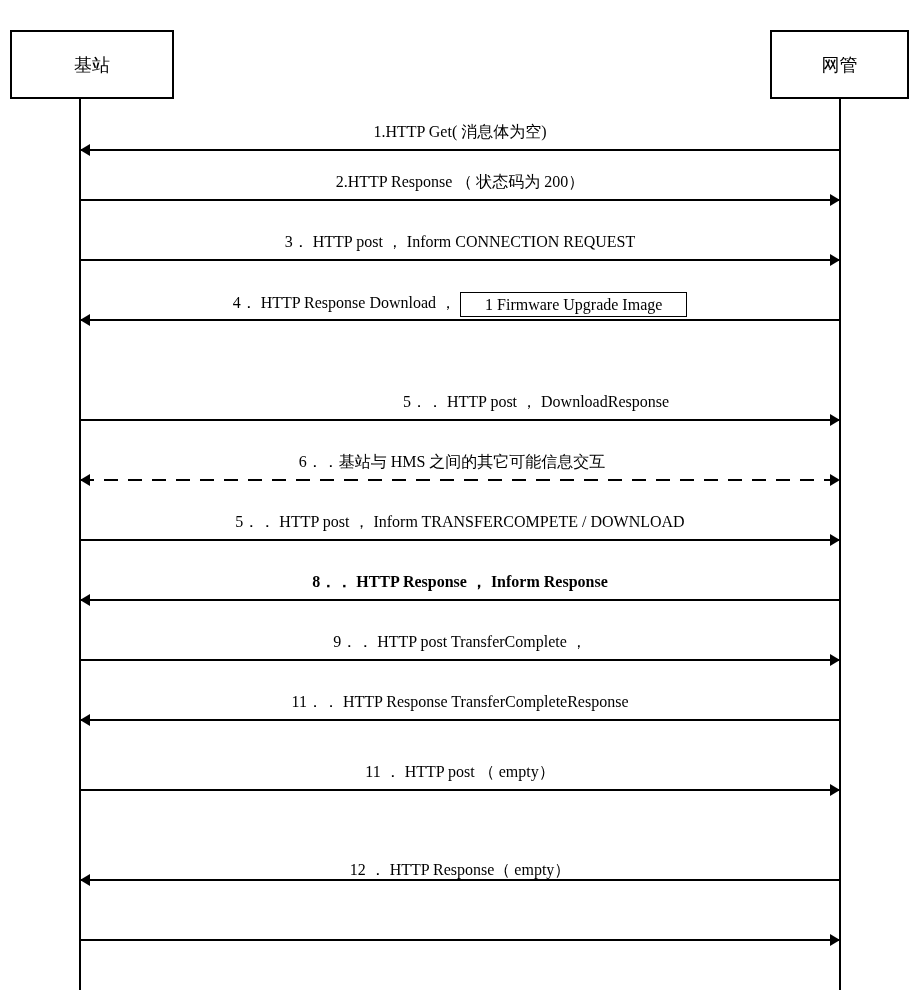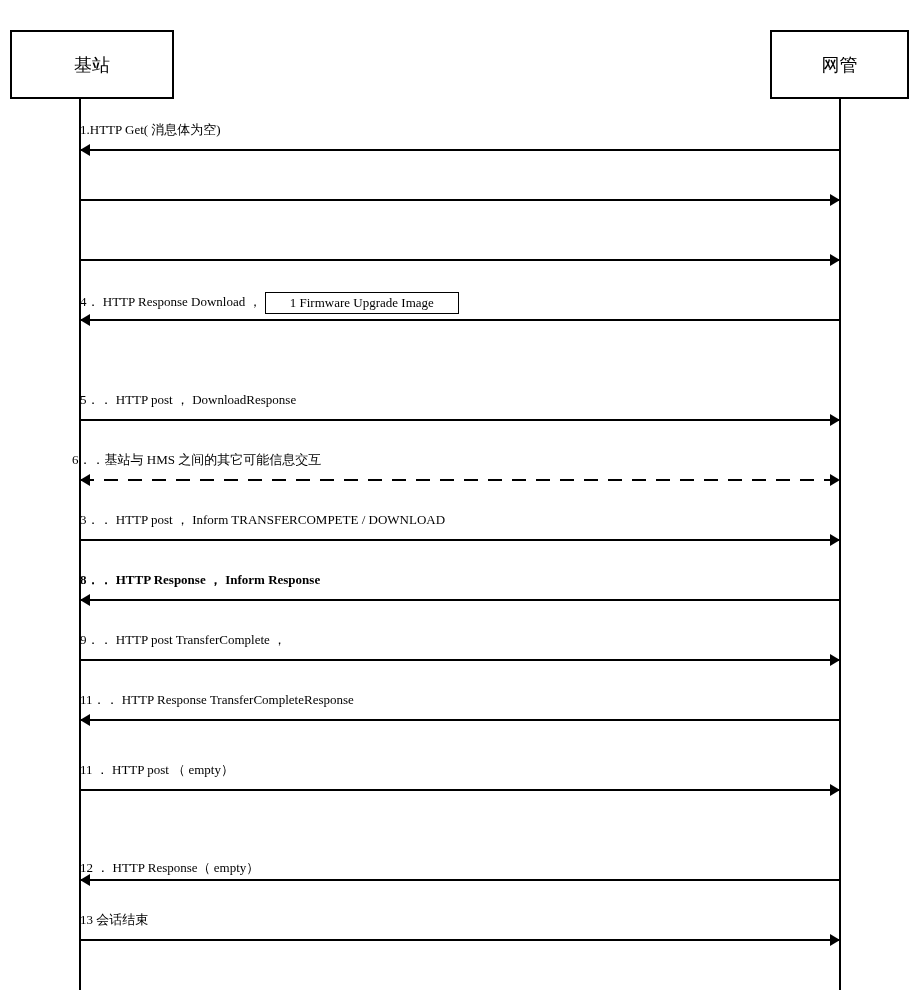--- a/index.html
+++ b/index.html
@@ -32,21 +32,22 @@
     position: absolute;
     top: 95px;
     bottom: 10px;
     width: 2px;
     background: #000;
     z-index: 1;
   }
   .msg-label {
     position: absolute;
     width: 760px;
-    font-size: 13px;
+    text-align: center;
+    font-size: 16px;
     z-index: 2;
     line-height: 1.2;
   }
   .param-box {
     display: inline-block;
     border: 1px solid #000;
     padding: 2px 24px;
     vertical-align: middle;
     background: #fff;
   }
@@ -87,24 +88,25 @@
       <line x1="80" x2="840" y1="720" y2="720" stroke="#000" stroke-width="2"></line>
       <polygon points="80,720 90,714 90,726" fill="#000"></polygon>
       <line x1="80" x2="840" y1="790" y2="790" stroke="#000" stroke-width="2"></line>
       <polygon points="840,790 830,784 830,796" fill="#000"></polygon>
       <line x1="80" x2="840" y1="880" y2="880" stroke="#000" stroke-width="2"></line>
       <polygon points="80,880 90,874 90,886" fill="#000"></polygon>
       <line x1="80" x2="840" y1="940" y2="940" stroke="#000" stroke-width="2"></line>
       <polygon points="840,940 830,934 830,946" fill="#000"></polygon>
     </svg>
 <div class="msg-label" style="left: 80px; top: 122px; width: 760px;">1.HTTP Get(    消息体为空)</div>
+    <div class="msg-label" style="left: 80px; top: 172px; width: 760px;">2.HTTP Response   （  状态码为 200）</div>
+    <div class="msg-label" style="left: 80px; top: 232px; width: 760px;">3．  HTTP post ，         Inform CONNECTION REQUEST</div>
     <div class="msg-label" style="left: 80px; top: 292px; width: 760px;"><span>4．  HTTP Response     Download  ， </span><span class="param-box">1 Firmware Upgrade Image</span></div>
     <div class="msg-label" style="left: 80px; top: 392px; width: 912px;">5．．  HTTP post ，    DownloadResponse</div>
     <div class="msg-label" style="left: 72px; top: 452px; width: 760px;">6．．基站与 HMS       之间的其它可能信息交互</div>
-    <div class="msg-label" style="left: 80px; top: 512px; width: 760px;">3．．  HTTP post ，       Inform TRANSFERCOMPETE  /    DOWNLOAD</div>
+    <div class="msg-label" style="left: 80px; top: 512px; width: 760px;">5．．  HTTP post ，       Inform TRANSFERCOMPETE  /    DOWNLOAD</div>
     <div class="msg-label" style="left: 80px; top: 572px; width: 760px; font-weight: bold;">8．．  HTTP Response  ，    Inform Response</div>
     <div class="msg-label" style="left: 80px; top: 632px; width: 760px; font-family: Liberation Serif, serif;">9．．      HTTP post  TransferComplete
 ，</div>
     <div class="msg-label" style="left: 80px; top: 692px; width: 760px;">11．．        HTTP Response  TransferCompleteResponse</div>
     <div class="msg-label" style="left: 80px; top: 762px; width: 760px;">11  ．    HTTP post （ empty）</div>
     <div class="msg-label" style="left: 80px; top: 860px; width: 760px;">12  ．    HTTP Response（ empty）</div>
-    <div class="msg-label" style="left: 80px; top: 912px; width: 760px;">13      会话结束</div>
   </div>
 
 </body></html>

